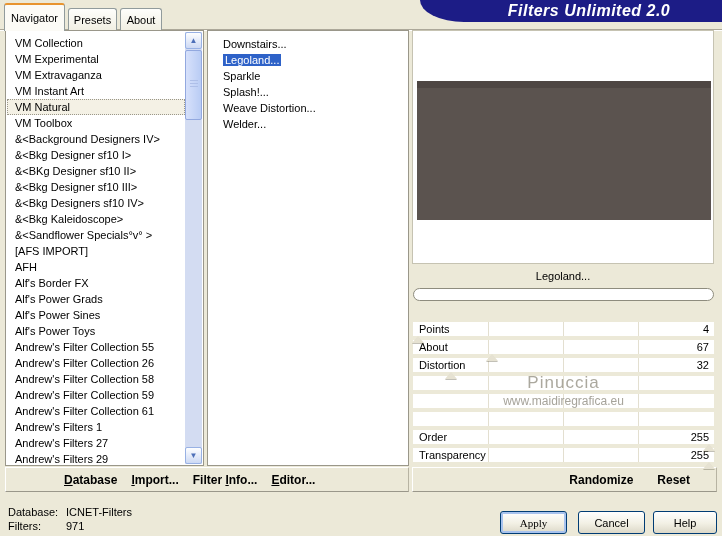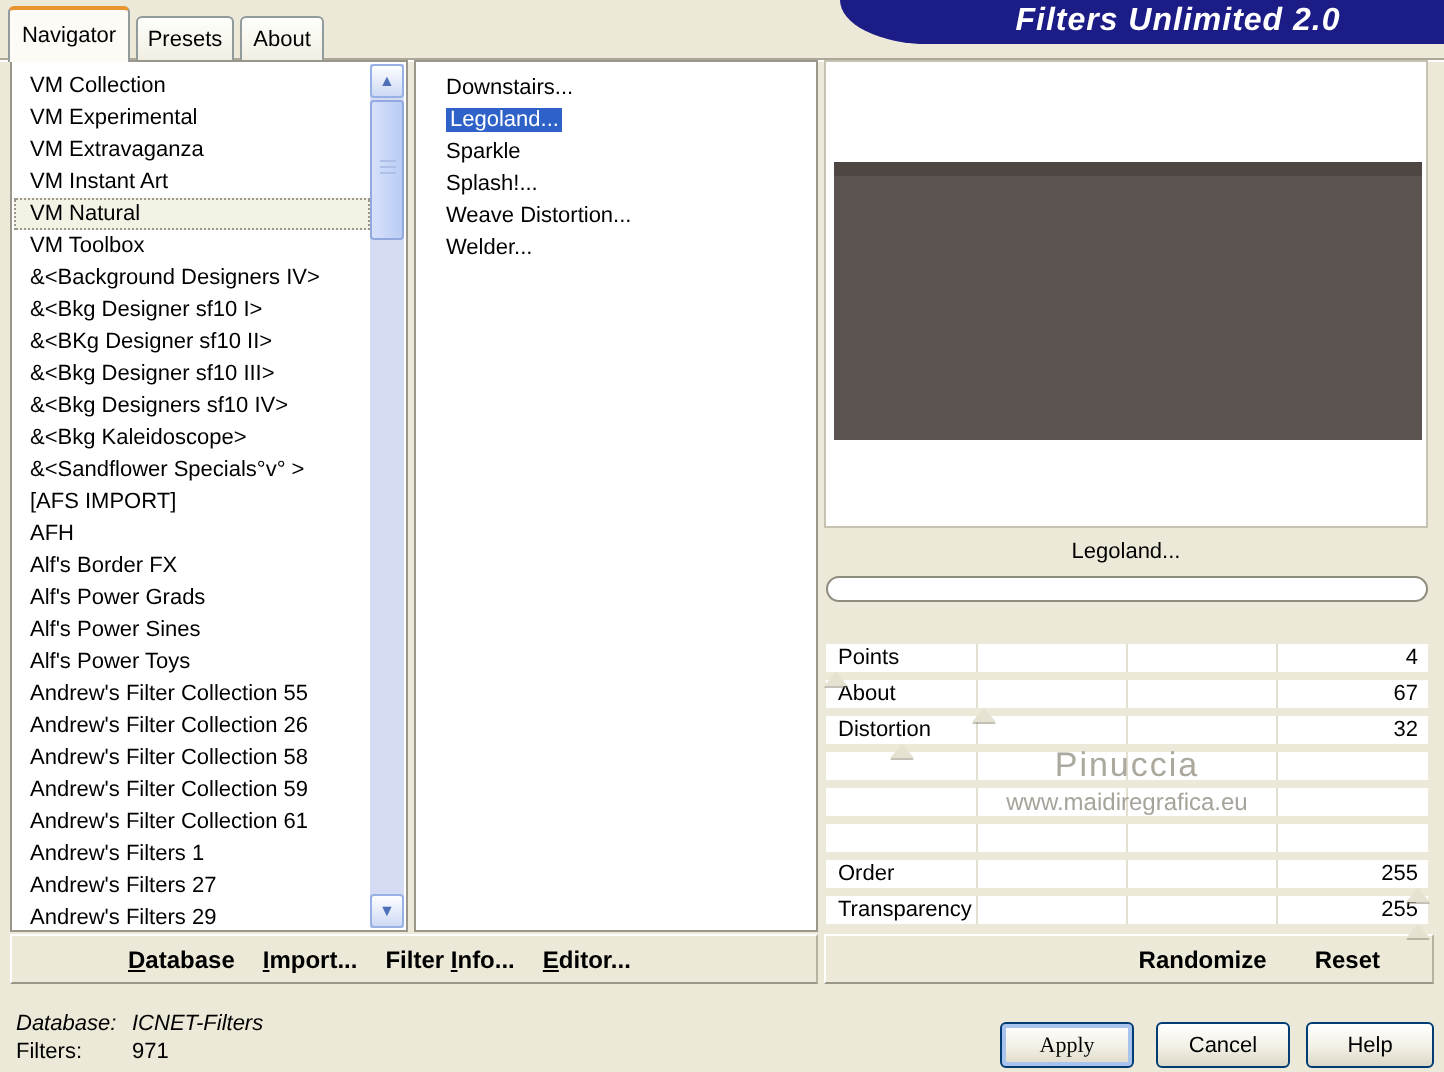--- a/index.html
+++ b/index.html
@@ -200,21 +200,21 @@
       <div class="tb-item"><u>D</u>atabase</div>
       <div class="tb-item"><u>I</u>mport...</div>
       <div class="tb-item">Filter <u>I</u>nfo...</div>
       <div class="tb-item"><u>E</u>ditor...</div>
     </div>
   <div class="toolbar" id="toolbar-right">
       <div class="tb-item">Randomize</div>
       <div class="tb-item">Reset</div>
     </div>
 
-  <div class="status" style="top:506px;font-style:italic;">
+  <div class="status" style="top:506px;">
     <span class="sl">Database:</span><span>ICNET-Filters</span>
   </div>
   <div class="status" style="top:520px;">
     <span class="sl">Filters:</span><span>971</span>
   </div>
 
   <div class="btn focused" style="left:500px;width:67px;">
     <span>Apply</span>
   </div>
   <div class="btn" style="left:578px;width:67px;">

